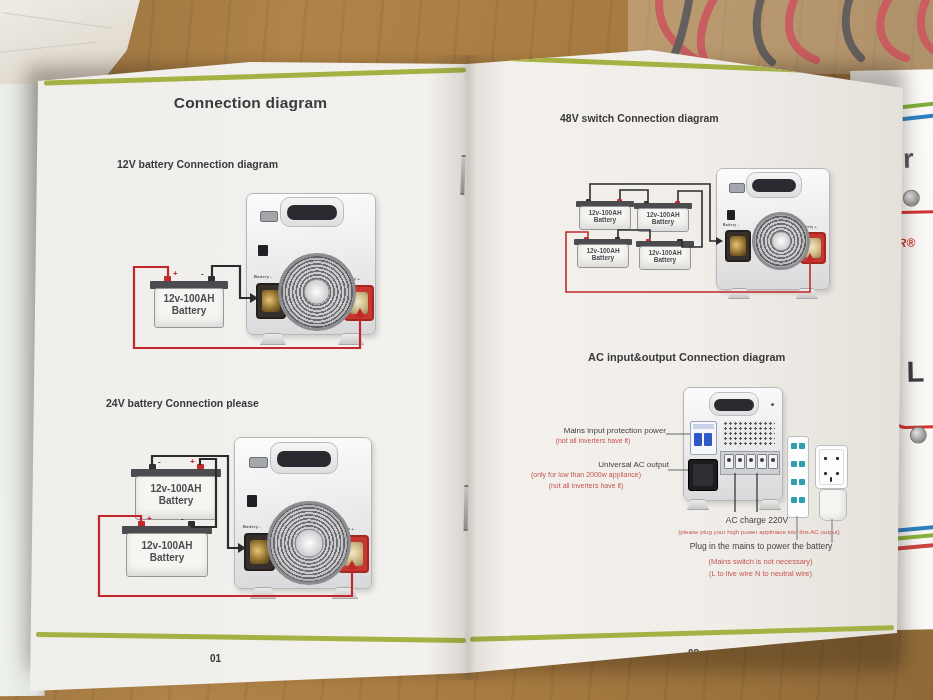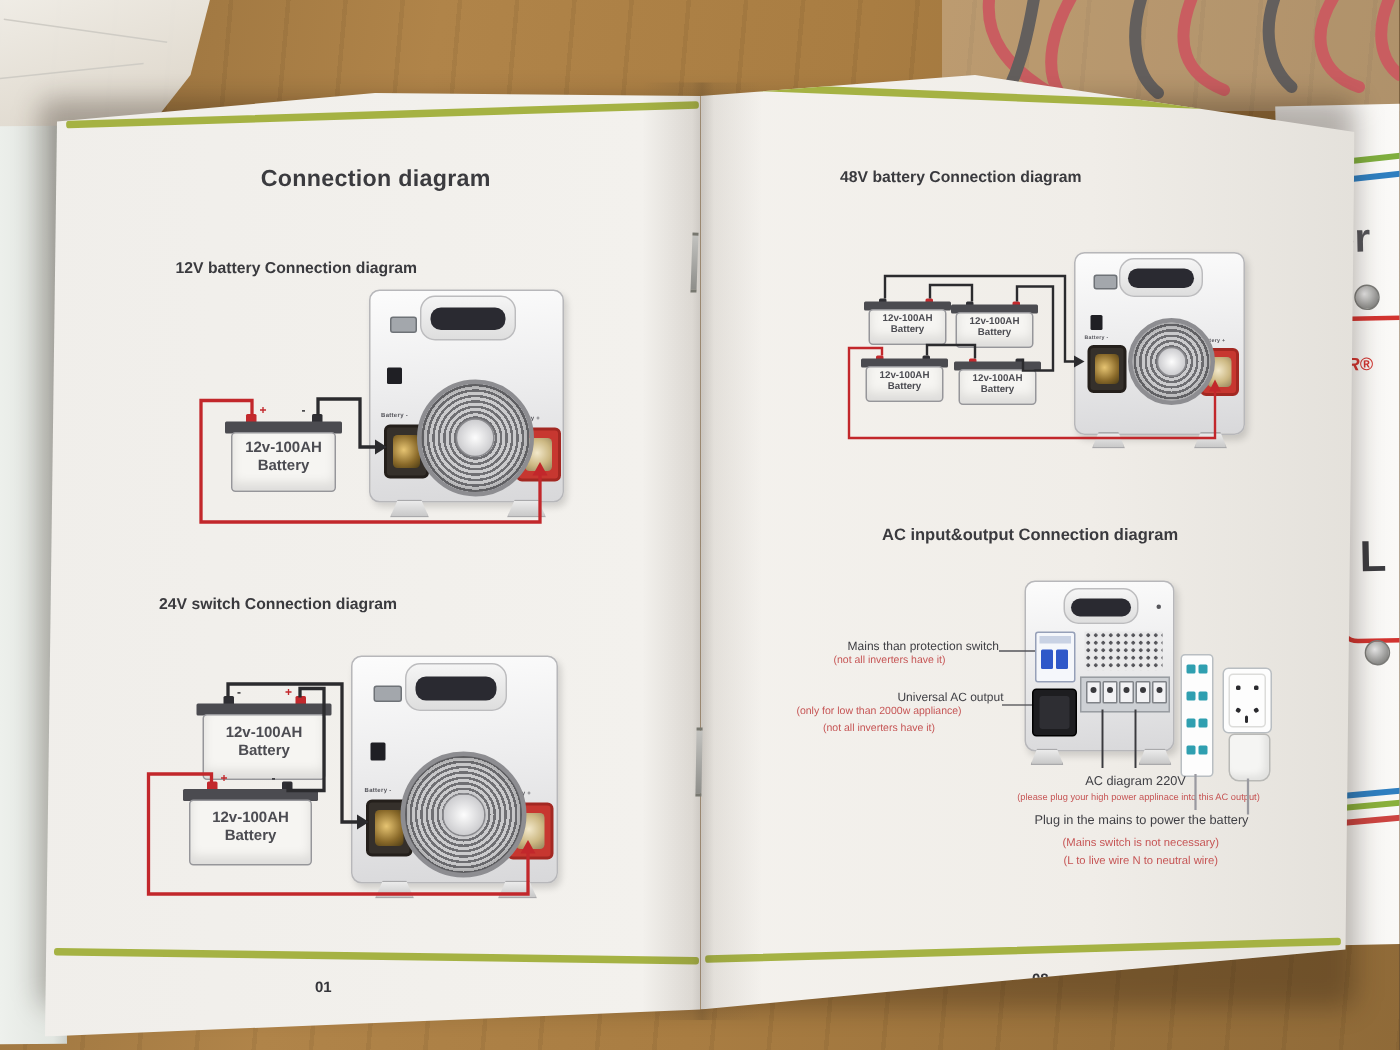--- a/index.html
+++ b/index.html
@@ -146,23 +146,23 @@
     <div class="panel-screw" style="left:52px;top:357px;"></div>
     <div class="stripe" style="top:458px;background:#2f7fc0;transform:rotate(-4deg);"></div>
     <div class="stripe" style="top:466px;background:#8ab03c;transform:rotate(-4deg);"></div>
     <div class="stripe" style="top:476px;background:#cc4441;transform:rotate(-4deg);"></div>
   </div>
 
   <div class="book-shadow"></div>
 
   <div class="page page-left">
     <div class="greenline" style="left:44px;top:74px;width:422px;transform:rotate(-1.8deg);"></div>
-    <div class="abs title" style="left:128px;top:111px;width:245px;">Connection diagram</div>
-
-    <div class="abs h2" style="left:117px;top:173px;">12V battery Connection diagram</div>
+    <div class="abs title" style="left:128px;top:94px;width:245px;">Connection diagram</div>
+
+    <div class="abs h2" style="left:117px;top:158px;">12V battery Connection diagram</div>
 
     <div class="inv" style="left:246px;top:193px;width:130px;height:150px;">
       <div class="inv-body" style="height:140px;"></div>
       <div class="handle" style="left:34px;top:4px;width:62px;height:28px;">
           <div class="slot"></div>
         </div>
       <div class="db9" style="left:14px;top:18px;width:16px;height:9px;"></div>
       <div class="port" style="left:12px;top:52px;width:10px;height:11px;"></div>
       <div class="tlabel" style="left:8px;top:81px;">Battery -</div>
       <div class="tlabel" style="left:95px;top:83px;">Battery +</div>
@@ -185,21 +185,21 @@
       <span class="t neg" style="left:58px;"></span>
       <span class="sign neg" style="left:51px;">-</span>
       <div class="bar"></div>
       <div class="body"></div>
       <div class="lbl" style="top:17px;">
         <div>12v-100AH</div>
           <div>Battery</div>
       </div>
     </div>
 
-    <div class="abs h2" style="left:106px;top:397px;">24V switch Connection diagram</div>
+    <div class="abs h2" style="left:106px;top:397px;">24V battery Connection please</div>
 
     <div class="inv" style="left:234px;top:437px;width:138px;height:160px;">
       <div class="inv-body" style="height:150px;"></div>
       <div class="handle" style="left:36px;top:5px;width:66px;height:30px;">
           <div class="slot"></div>
         </div>
       <div class="db9" style="left:15px;top:20px;width:17px;height:9px;"></div>
       <div class="port" style="left:13px;top:58px;width:10px;height:12px;"></div>
       <div class="tlabel" style="left:9px;top:87px;">Battery -</div>
       <div class="tlabel" style="left:101px;top:89px;">Battery +</div>
@@ -252,21 +252,21 @@
       <polyline points="141,522 141,516 99,516 99,596 352,596 352,568" fill="none" stroke="#c2272b" stroke-width="2.2"></polyline>
       <polygon points="347,569 357,569 352,560" fill="#c2272b"></polygon>
     </svg>
 
     <div class="greenline" style="left:36px;top:635px;width:430px;transform:rotate(.8deg);"></div>
     <div class="abs pgnum" style="left:210px;top:653px;">01</div>
   </div>
 
   <div class="page page-right">
     <div class="greenline" style="left:470px;top:63px;width:430px;transform:rotate(2.3deg);"></div>
-    <div class="abs h2" style="left:560px;top:112px;">48V battery Connection diagram</div>
+    <div class="abs h2" style="left:560px;top:112px;">48V switch Connection diagram</div>
 
     <div class="inv" style="left:716px;top:168px;width:114px;height:130px;">
       <div class="inv-body" style="height:120px;"></div>
       <div class="handle" style="left:30px;top:4px;width:54px;height:24px;">
           <div class="slot"></div>
         </div>
       <div class="db9" style="left:13px;top:15px;width:14px;height:8px;"></div>
       <div class="port" style="left:11px;top:42px;width:8px;height:10px;"></div>
       <div class="tlabel" style="left:7px;top:55px;font-size:3.5px;">Battery -</div>
       <div class="tlabel" style="left:84px;top:57px;font-size:3.5px;">Battery +</div>
@@ -365,27 +365,27 @@
     <div class="woutlet" style="left:815px;top:445px;width:31px;height:42px;">
       <div class="plate"></div>
       <span class="dot" style="left:8px;top:11px;"></span>
       <span class="dot" style="left:20px;top:11px;"></span>
       <span class="dot" style="left:8px;top:26px;transform:rotate(30deg);"></span>
       <span class="dot" style="left:20px;top:26px;transform:rotate(-30deg);"></span>
       <span class="dot" style="left:14px;top:31px;height:5px;width:2px;"></span>
     </div>
     <div class="plug" style="left:819px;top:489px;width:26px;height:30px;"></div>
 
-    <div class="lblk" style="left:520px;top:426px;width:146px;font-size:8px;text-align:right;">Mains than protection switch</div>
+    <div class="lblk" style="left:520px;top:426px;width:146px;font-size:8px;text-align:right;">Mains input protection power</div>
     <div class="lred" style="left:520px;top:437px;width:146px;font-size:7px;text-align:center;">(not all inverters have it)</div>
     <div class="lblk" style="left:535px;top:460px;width:134px;font-size:8px;text-align:right;">Universal AC output</div>
     <div class="lred" style="left:498px;top:471px;width:176px;font-size:7px;text-align:center;">(only for low than 2000w appliance)</div>
     <div class="lred" style="left:498px;top:482px;width:176px;font-size:7px;text-align:center;">(not all inverters have it)</div>
 
-    <div class="lblk" style="left:697px;top:515px;width:120px;font-size:8.5px;text-align:center;">AC diagram 220V</div>
+    <div class="lblk" style="left:697px;top:515px;width:120px;font-size:8.5px;text-align:center;">AC charge 220V</div>
     <div class="lred" style="left:670px;top:528px;width:178px;font-size:6.2px;text-align:center;">(please plug your high power applinace into this AC output)</div>
     <div class="lblk" style="left:675px;top:541px;width:172px;font-size:8.5px;text-align:center;">Plug in the mains to power the battery</div>
     <div class="lred" style="left:688px;top:557px;width:145px;font-size:7.5px;text-align:center;">(Mains switch is not necessary)</div>
     <div class="lred" style="left:688px;top:569px;width:145px;font-size:7.5px;text-align:center;">(L to live wire  N to neutral wire)</div>
 
     <svg class="abs" style="left:0;top:0;" width="933" height="700" viewBox="0 0 933 700">
       <polyline points="590,199 590,184 710,184 710,241 716,241" fill="none" stroke="#2b2b2e" stroke-width="1.6"></polyline>
       <polygon points="716,237 716,245 723,241" fill="#2b2b2e"></polygon>
       <polyline points="620,199 620,190 648,190 648,201" fill="none" stroke="#2b2b2e" stroke-width="1.6"></polyline>
       <polyline points="678,201 678,191 702,191 702,247 682,247 682,239" fill="none" stroke="#2b2b2e" stroke-width="1.6"></polyline>

